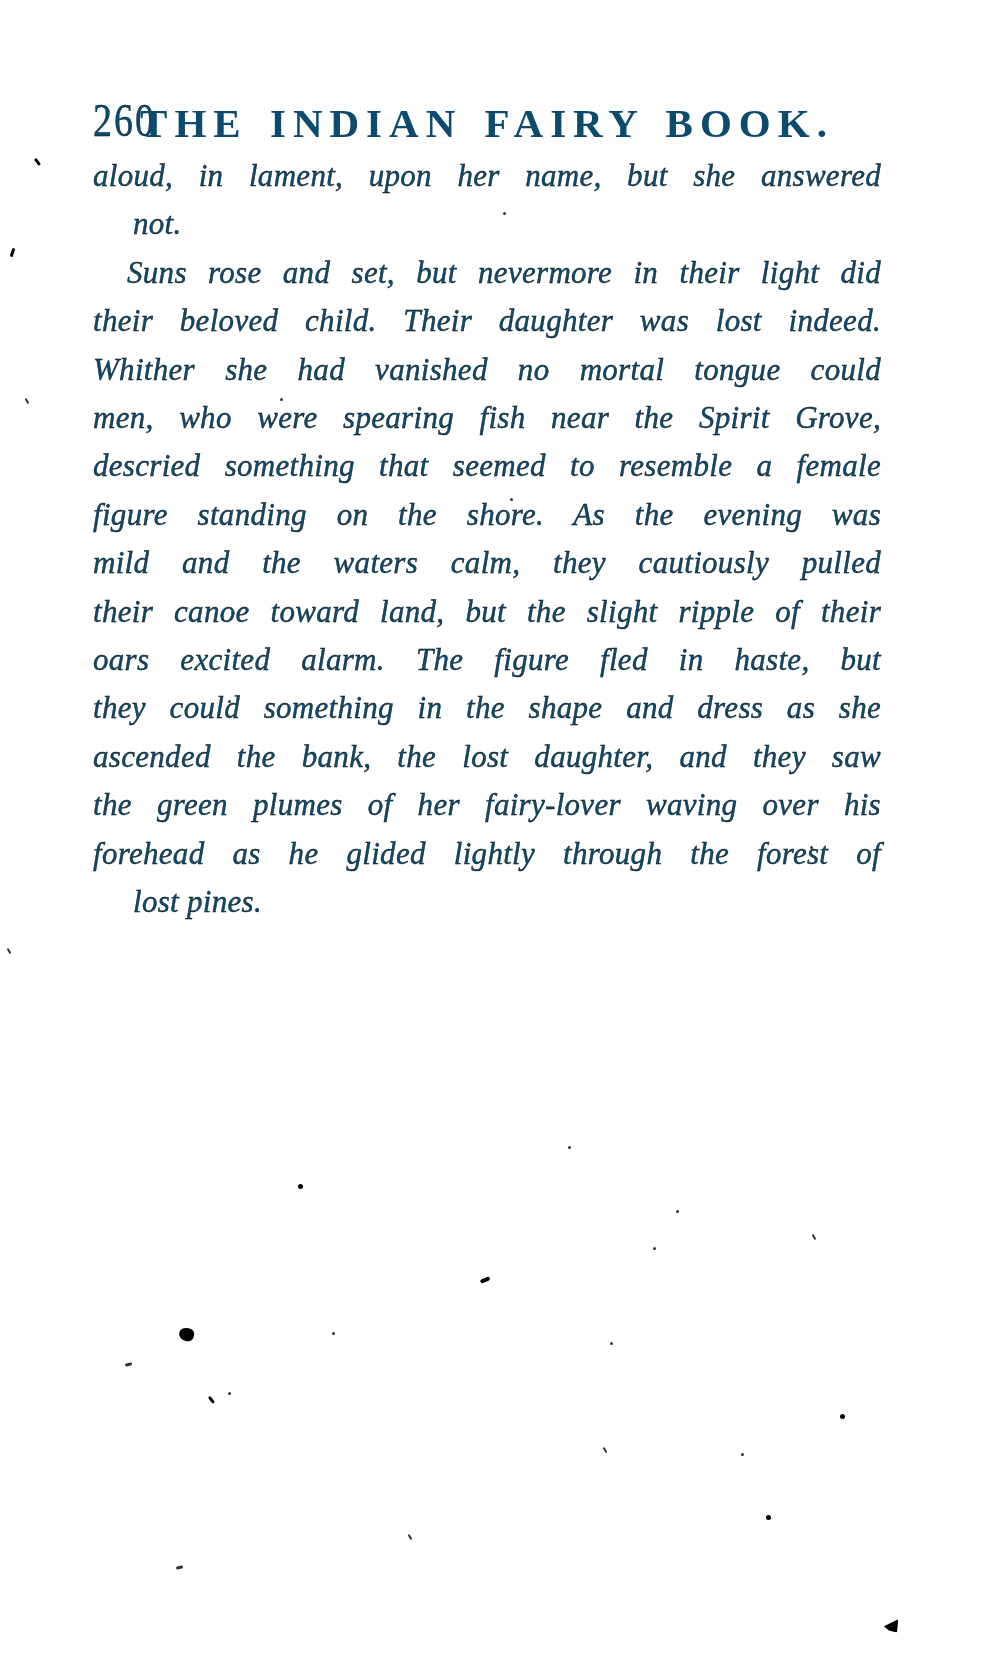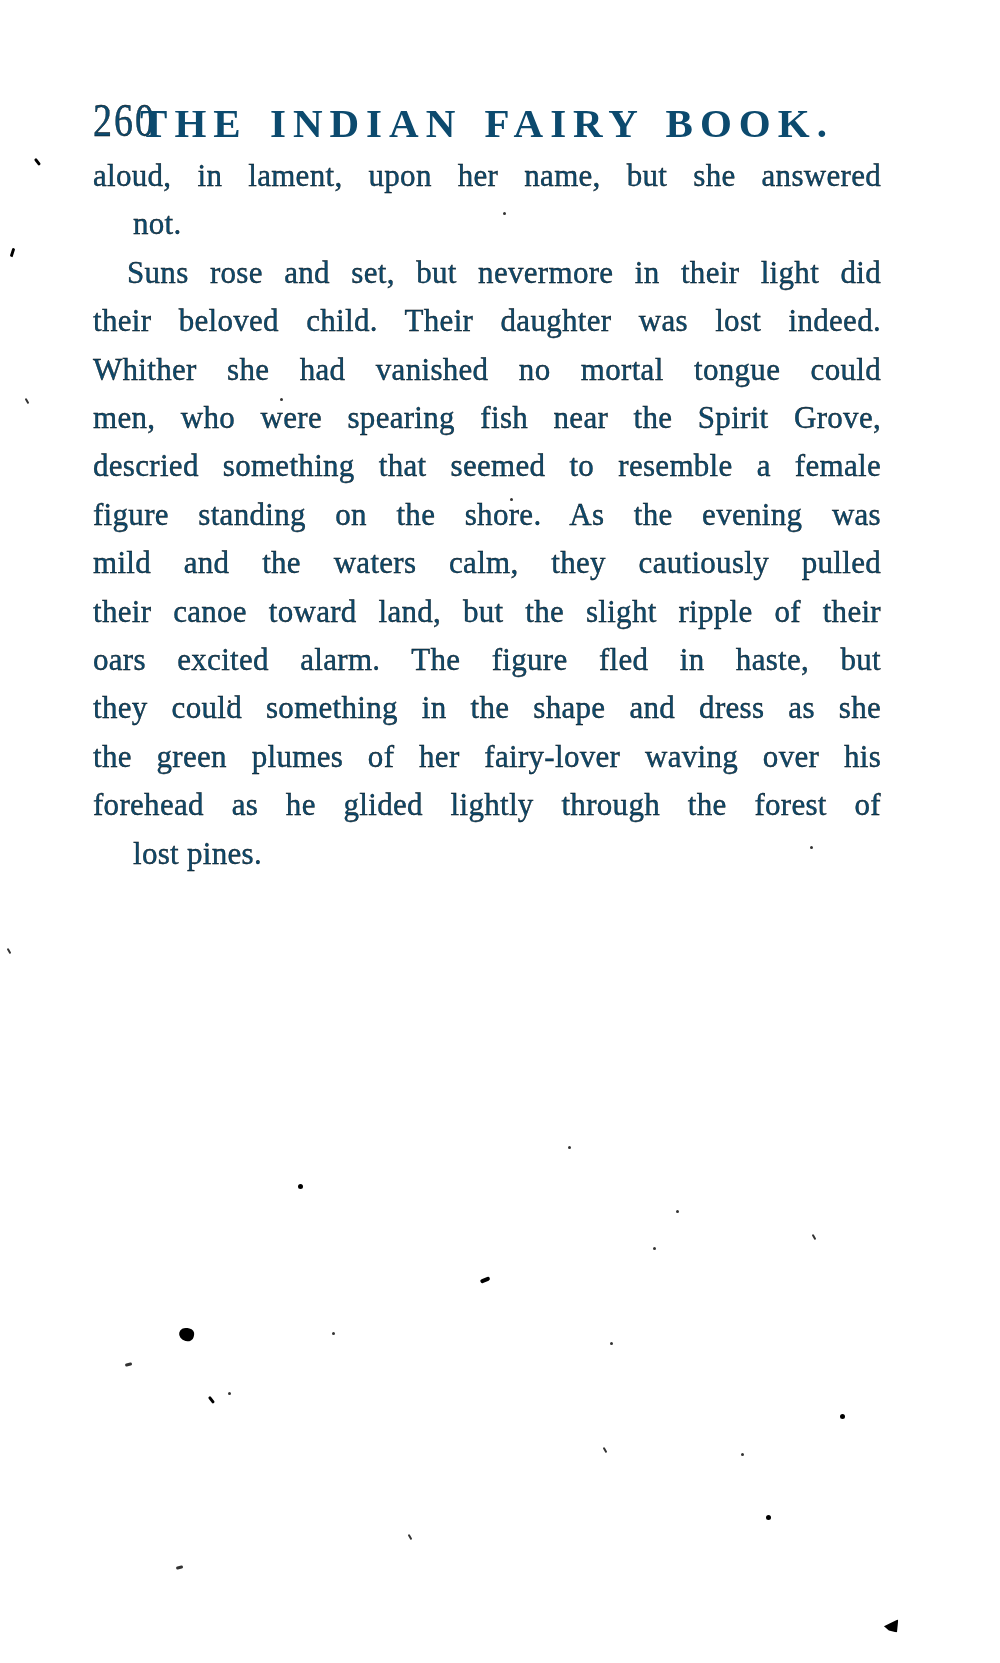--- a/index.html
+++ b/index.html
@@ -42,21 +42,21 @@
   .body-text {
     position: absolute;
     left: 93px;
     top: 152px;
     width: 788px;
     font-size: 31px;
     line-height: 48.4px;
     letter-spacing: 0.3px;
     -webkit-text-stroke: 0.35px #050505;
   }
-  .bline { text-align: justify; text-align-last: justify; text-justify: inter-word; }
+  .bline { text-align: justify; text-align-last: justify; text-justify: inter-word; font-style: italic; }
   .bline.noj { text-align: center; text-align-last: left; margin-left: 40px; }
   .bline.ind { padding-left: 34px; }
   
   .speck-layer { position: absolute; left: 0; top: 0; width: 100%; height: 100%; pointer-events: none; }
   .speck { position: absolute; background: #000; }
   .sp-dot        { width: 5px;  height: 5px;  border-radius: 50%; }
   .sp-dot-faint  { width: 3px;  height: 3px;  border-radius: 50%; opacity: 0.8; }
   .sp-big-dot    { width: 15px; height: 13px; border-radius: 55% 45% 50% 60%; transform: rotate(12deg); }
   .sp-tick       { width: 2.5px; height: 8px; border-radius: 2px; transform: rotate(-38deg); }
   .sp-tick-faint { width: 2px;  height: 6px;  border-radius: 2px; transform: rotate(-30deg); opacity: 0.8; }
@@ -85,20 +85,21 @@
       <div class="bline ind">Suns rose and set, but nevermore in their light did</div>
       <div class="bline">their beloved child.  Their daughter was lost indeed.</div>
       <div class="bline">Whither she had vanished no mortal tongue could</div>
       <div class="bline">men, who were spearing fish near the Spirit Grove,</div>
       <div class="bline">descried something that seemed to resemble a female</div>
       <div class="bline">figure standing on the shore.  As the evening was</div>
       <div class="bline">mild and the waters calm, they cautiously pulled</div>
       <div class="bline">their canoe toward land, but the slight ripple of their</div>
       <div class="bline">oars excited alarm.  The figure fled in haste, but</div>
       <div class="bline">they could something in the shape and dress as she</div>
+      <div class="bline">ascended the bank, the lost daughter, and they saw</div>
       <div class="bline">the green plumes of her fairy-lover waving over his</div>
       <div class="bline">forehead as he glided lightly through the forest of</div>
       <div class="bline noj">lost pines.</div>
     </main>
 
   <div class="speck-layer" id="speck-layer">
       <span class="speck sp-tick" style="left: 36px; top: 158px;"></span>
       <span class="speck sp-comma" style="left: 11px; top: 248px;"></span>
       <span class="speck sp-dot-faint" style="left: 503px; top: 212px;"></span>
       <span class="speck sp-tick-faint" style="left: 26px; top: 398px;"></span>

